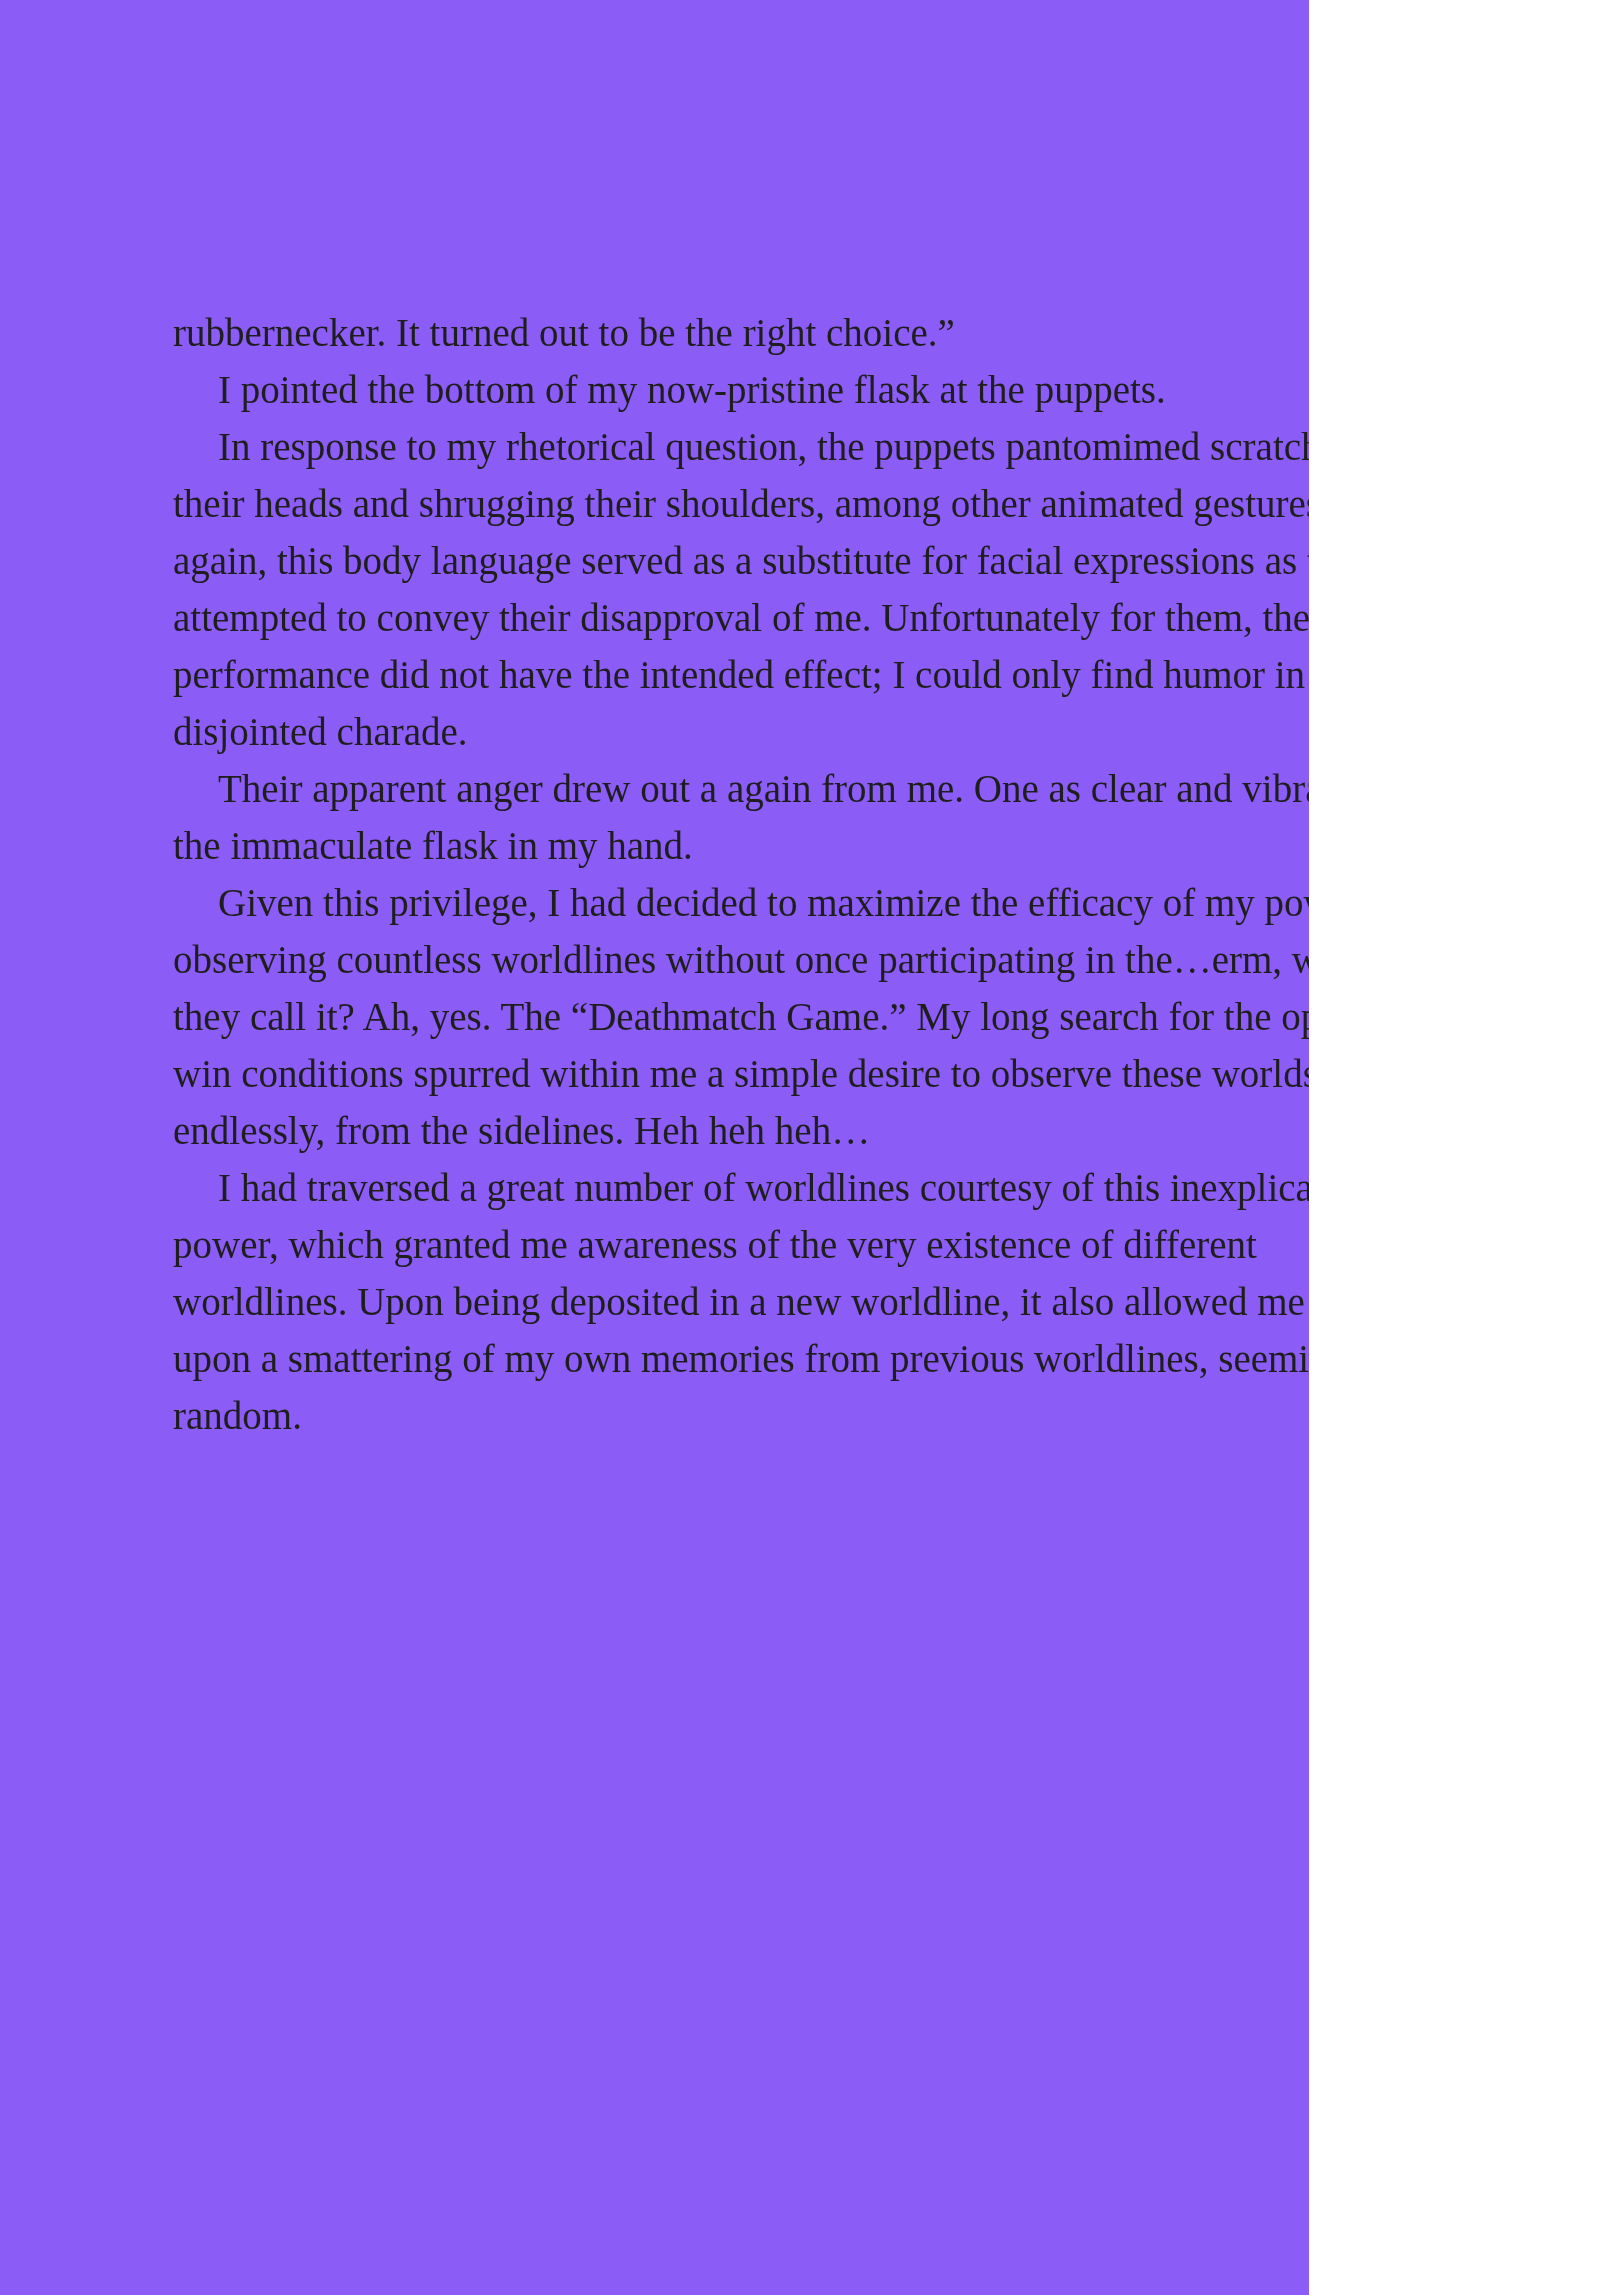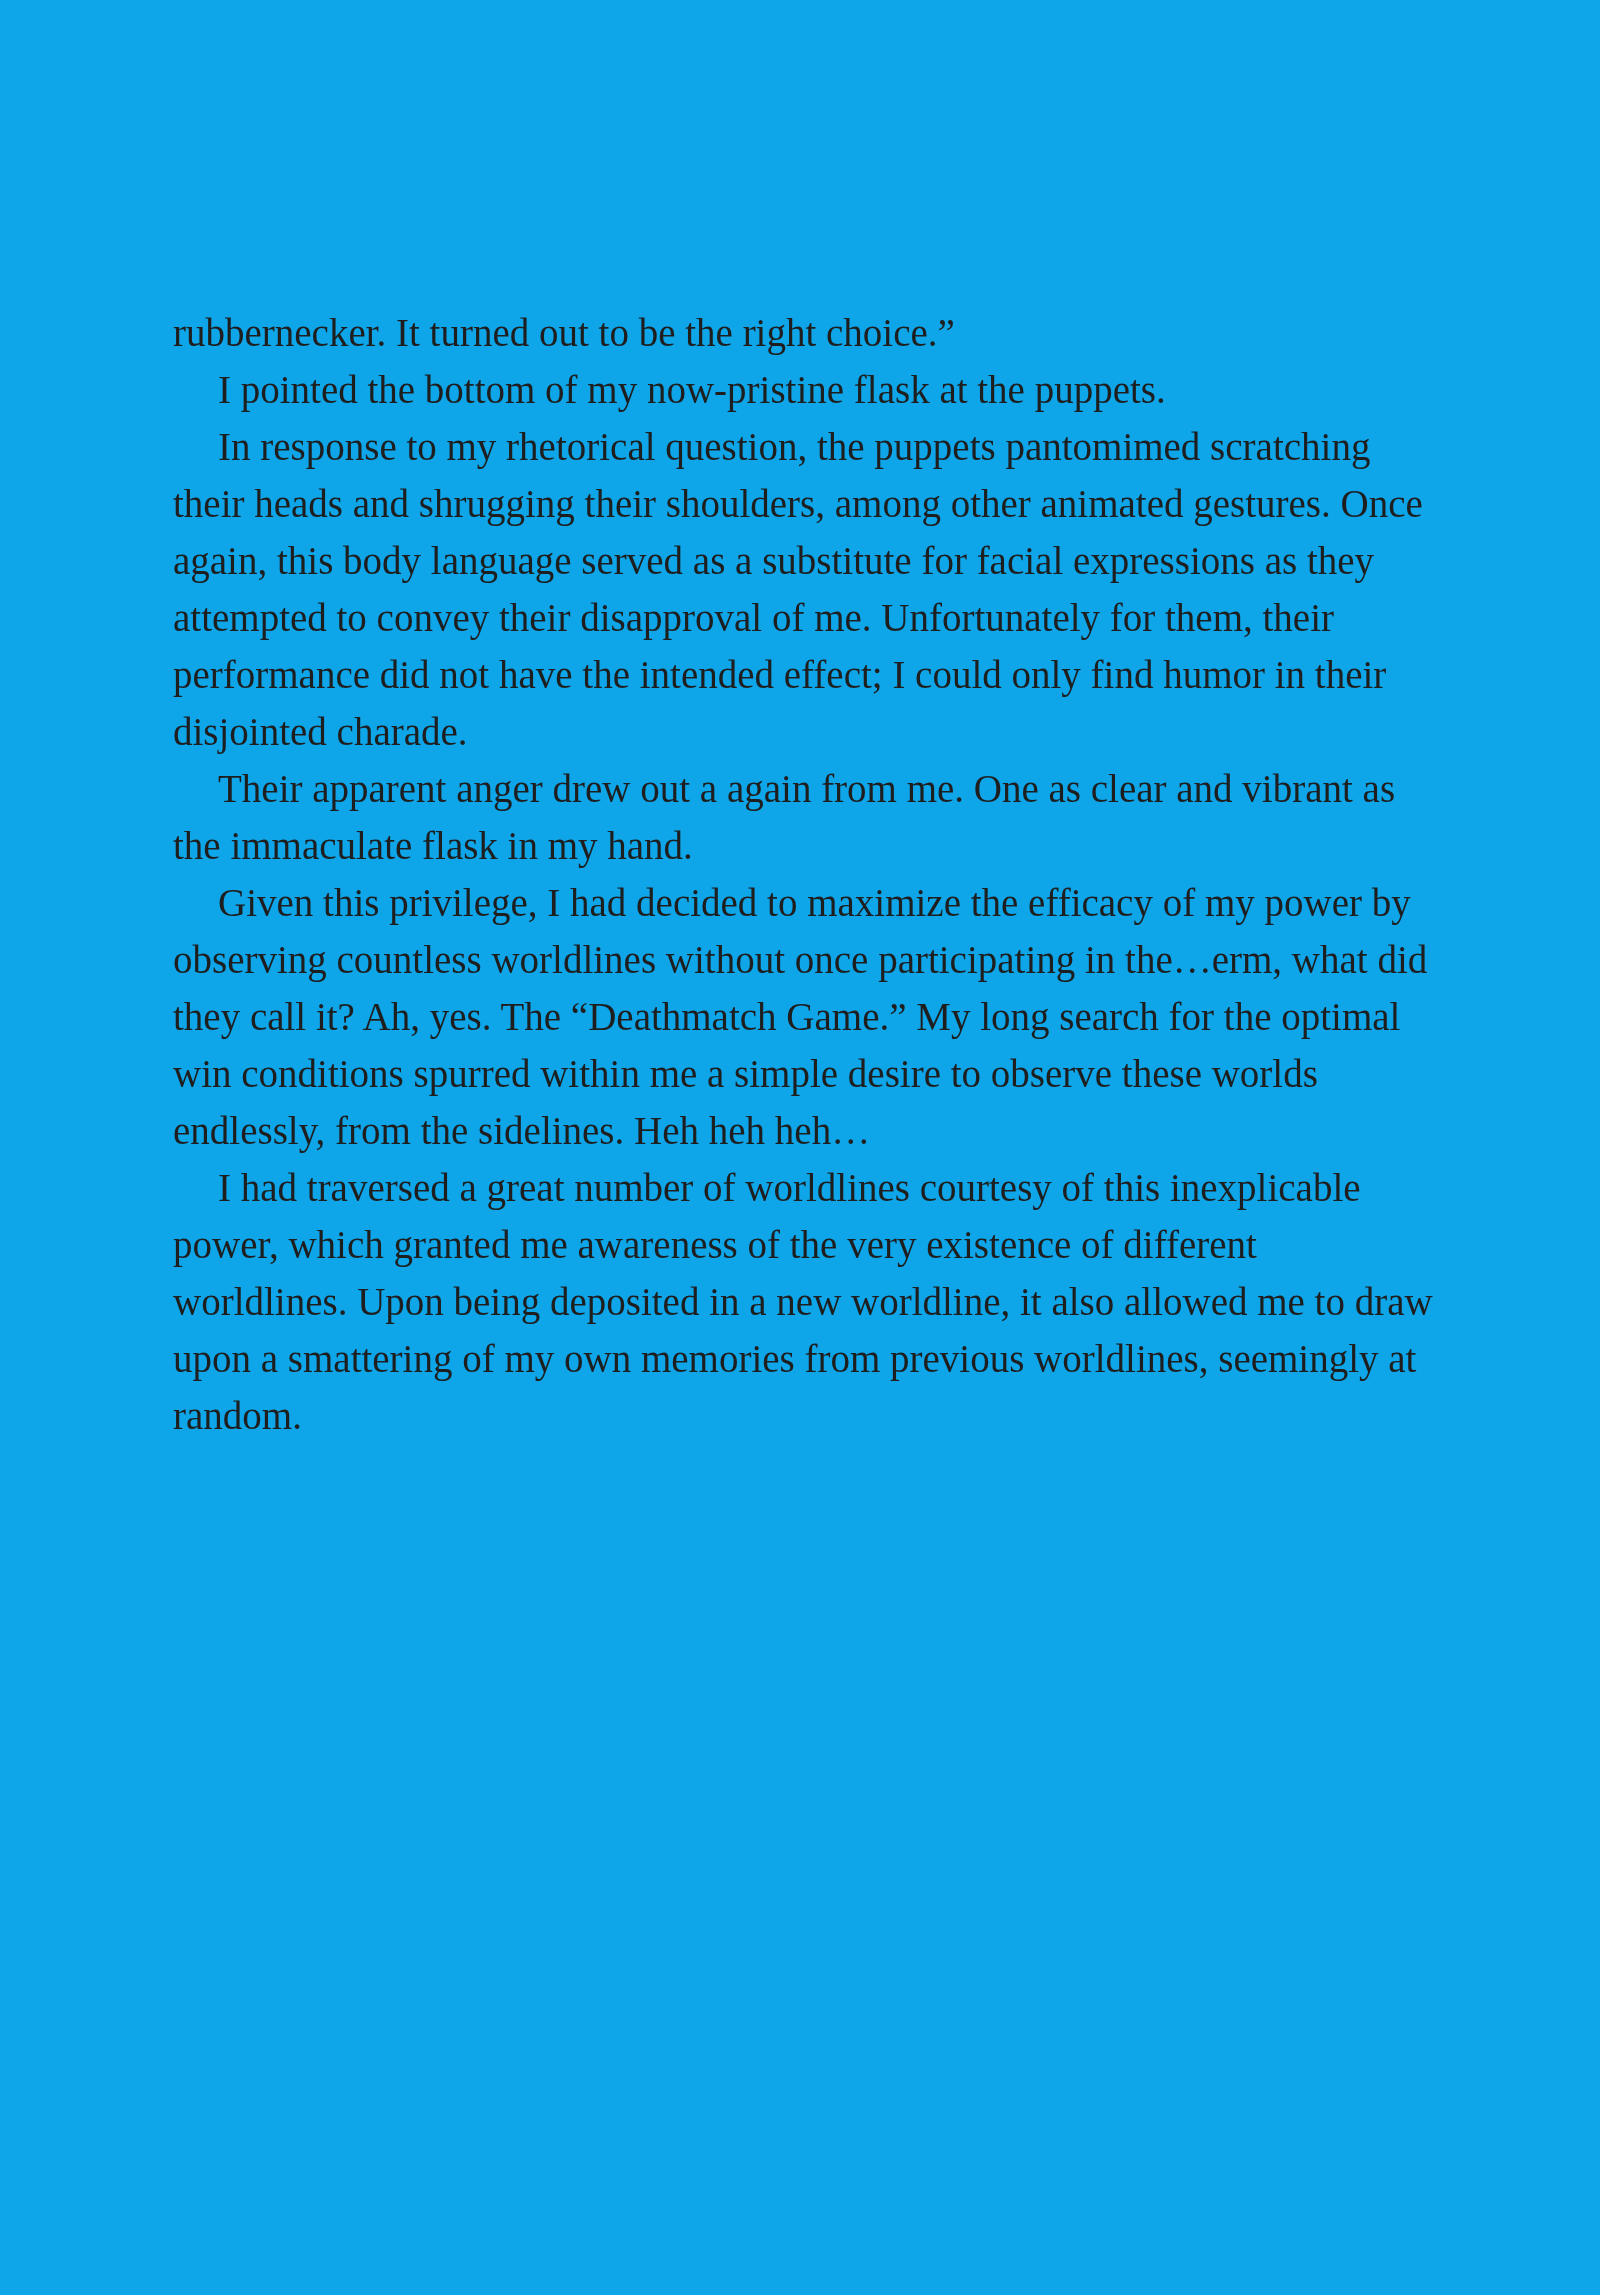--- a/index.html
+++ b/index.html
@@ -2,24 +2,25 @@
 <html style="font-size:15px"><head>
 <meta charset="utf-8">
 <style>
   html, body {
     margin: 0;
     padding: 0;
     background: #ffffff;
   }
   #page {
     position: relative;
-    width: 1600px;
+    width: 1303px;
     height: 2296px;
-    background: #0ea5e9;
+    background: #8b5cf6;
     overflow: hidden;
+    padding-left: 6px;
   }
   #text-block {
     position: absolute;
     left: 173px;
     top: 304px;
     width: 1263px;
     font-family: "Liberation Serif", "DejaVu Serif", serif;
     font-size: 39px;
     line-height: 57px;
     color: #1e1e1e;

